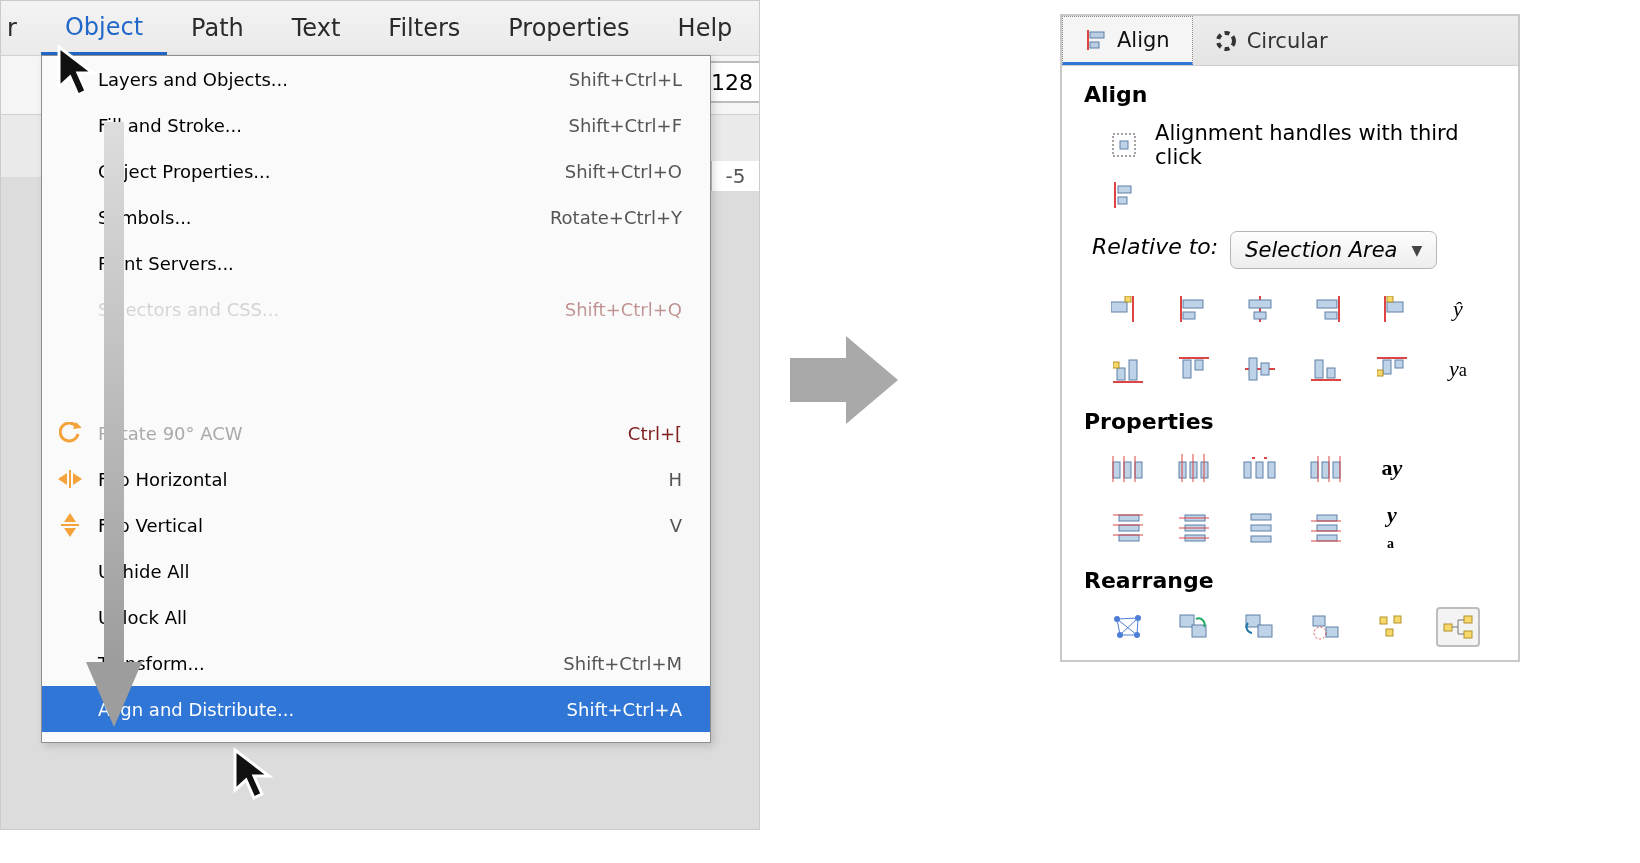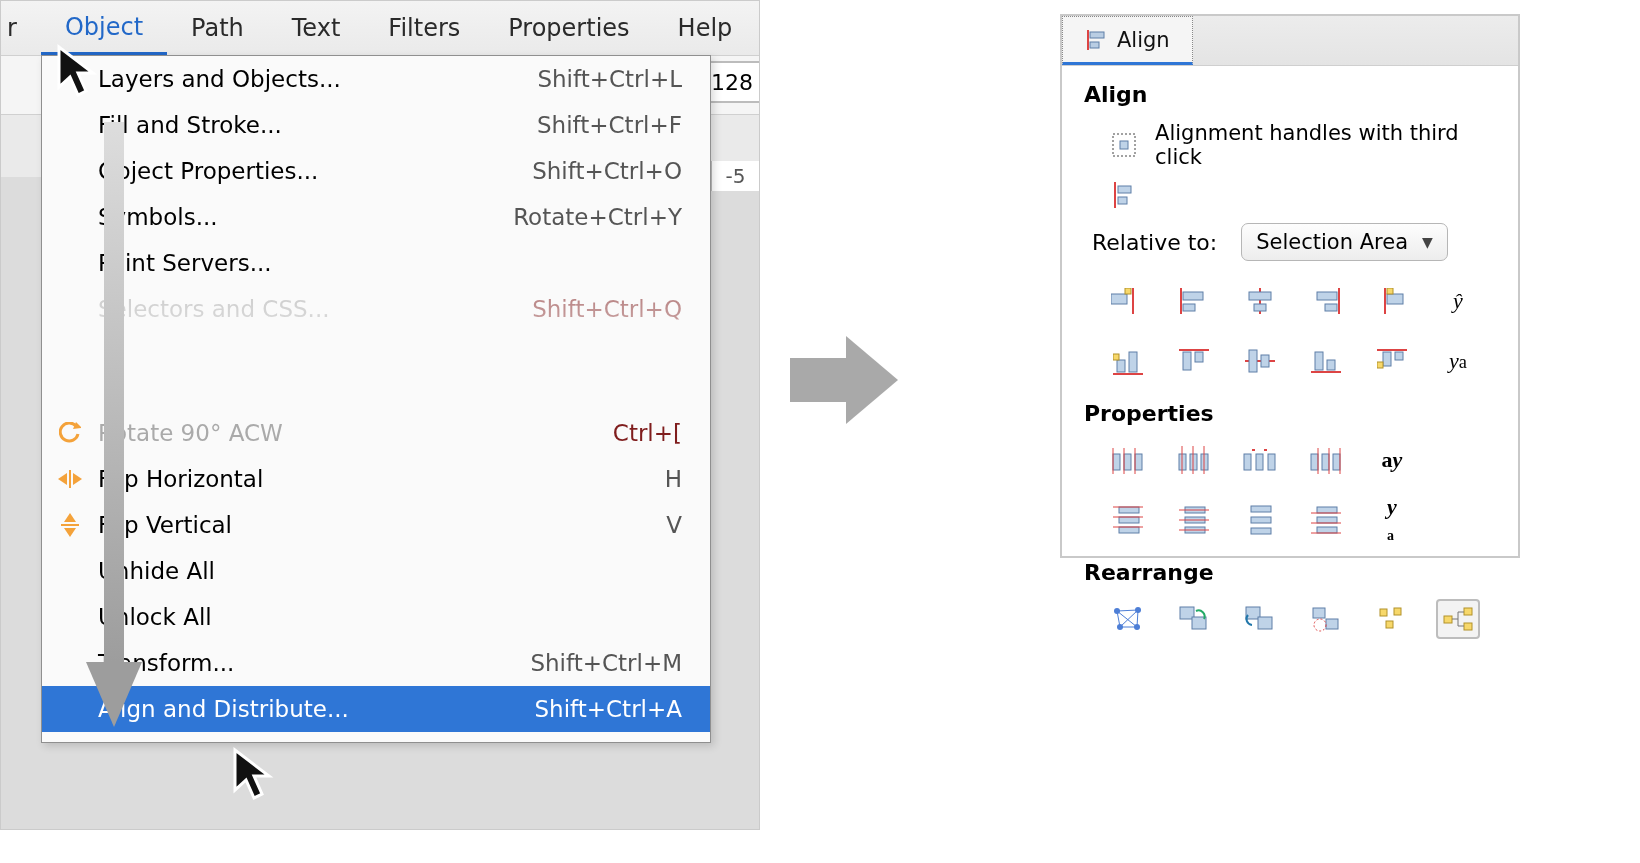--- a/index.html
+++ b/index.html
@@ -87,21 +87,21 @@
     height: 688px;
     background: #fafafa;
     border: 1px solid #8f8f8f;
     box-shadow: 3px 3px 8px rgba(0,0,0,.15);
     overflow: hidden;
   }
   .dropdown .row {
     height: 46px;
     display: flex;
     align-items: center;
-    font-size: 23px;
+    font-size: 18px;
     position: relative;
   }
   .dropdown .row .icon-slot {
     width: 56px;
     display: flex; align-items: center; justify-content: center;
   }
   .dropdown .row .label { flex: 1; }
   .dropdown .row .accel {
     padding-right: 28px;
     color: #555;
@@ -135,21 +135,21 @@
     left: 790px;
     top: 320px;
   }
 
   
   .right-shot {
     position: absolute;
     right: 120px;
     top: 14px;
     width: 460px;
-    height: 544px;
+    height: 648px;
     background: #ffffff;
     border: 2px solid #c9c9c9;
   }
   .tabbar {
     height: 50px;
     background: linear-gradient(#ececec,#e4e4e4);
     display: flex;
     align-items: stretch;
     border-bottom: 1px solid #cfcfcf;
     font-size: 21px;
@@ -168,31 +168,33 @@
   }
   .panel-body { padding: 10px 18px 0 18px; }
   .sect-title { font-weight: bold; font-size: 22px; margin: 6px 0 8px 4px; }
   .opt-row {
     display: flex; align-items: center; gap: 18px;
     padding: 6px 0 6px 30px;
     font-size: 21px;
   }
   .opt-row .oicon { width: 28px; height: 28px; display:inline-flex; align-items:center; justify-content:center;}
   .relto-row {
-    display: flex; align-items: center; gap: 24px;
+    display: flex; align-items: center; gap: 12px;
     padding: 8px 0 14px 12px;
     font-size: 22px;
+    font-style: italic;
   }
   .combo {
     display: inline-flex; align-items: center; gap: 14px;
     padding: 6px 14px;
     border: 1px solid #b6b6b6;
     border-radius: 7px;
     background: linear-gradient(#fdfdfd,#ededed);
     font-size: 21px;
+    margin-top: 8px;
   }
   .combo .dd { font-size: 14px; color:#444; }
   .icon-grid {
     display: grid;
     grid-template-columns: repeat(6, 54px);
     gap: 14px 12px;
     padding: 6px 0 14px 26px;
   }
   .icon-grid.five { grid-template-columns: repeat(6, 54px); font-weight: bold; } 
   .ig-btn {
@@ -365,20 +367,28 @@
     <div class="tab active">
       <span class="ticon">
         <svg width="22" height="20">
           <line x1="3" y1="0" x2="3" y2="20" stroke="#d44" stroke-width="2"></line>
           <rect x="5" y="2" width="14" height="6" fill="#b9cde3" stroke="#5f7fa7"></rect>
           <rect x="5" y="12" width="9" height="6" fill="#b9cde3" stroke="#5f7fa7"></rect>
         </svg>
       </span>
       <span>Align</span>
     </div>
+    <div class="tab">
+      <span class="ticon">
+        <svg width="22" height="22">
+            <circle cx="11" cy="11" r="8" fill="none" stroke="#333" stroke-width="4" stroke-dasharray="5 4"></circle>
+          </svg>
+      </span>
+      <span>Circular</span>
+    </div>
   </div>
 
   <div class="panel-body">
 
     <div class="sect-title">Align</div>
 
     <div class="opt-row">
       <span class="oicon">
         <svg width="26" height="26">
           <rect x="2" y="2" width="22" height="22" fill="none" stroke="#444" stroke-dasharray="2 2"></rect>

